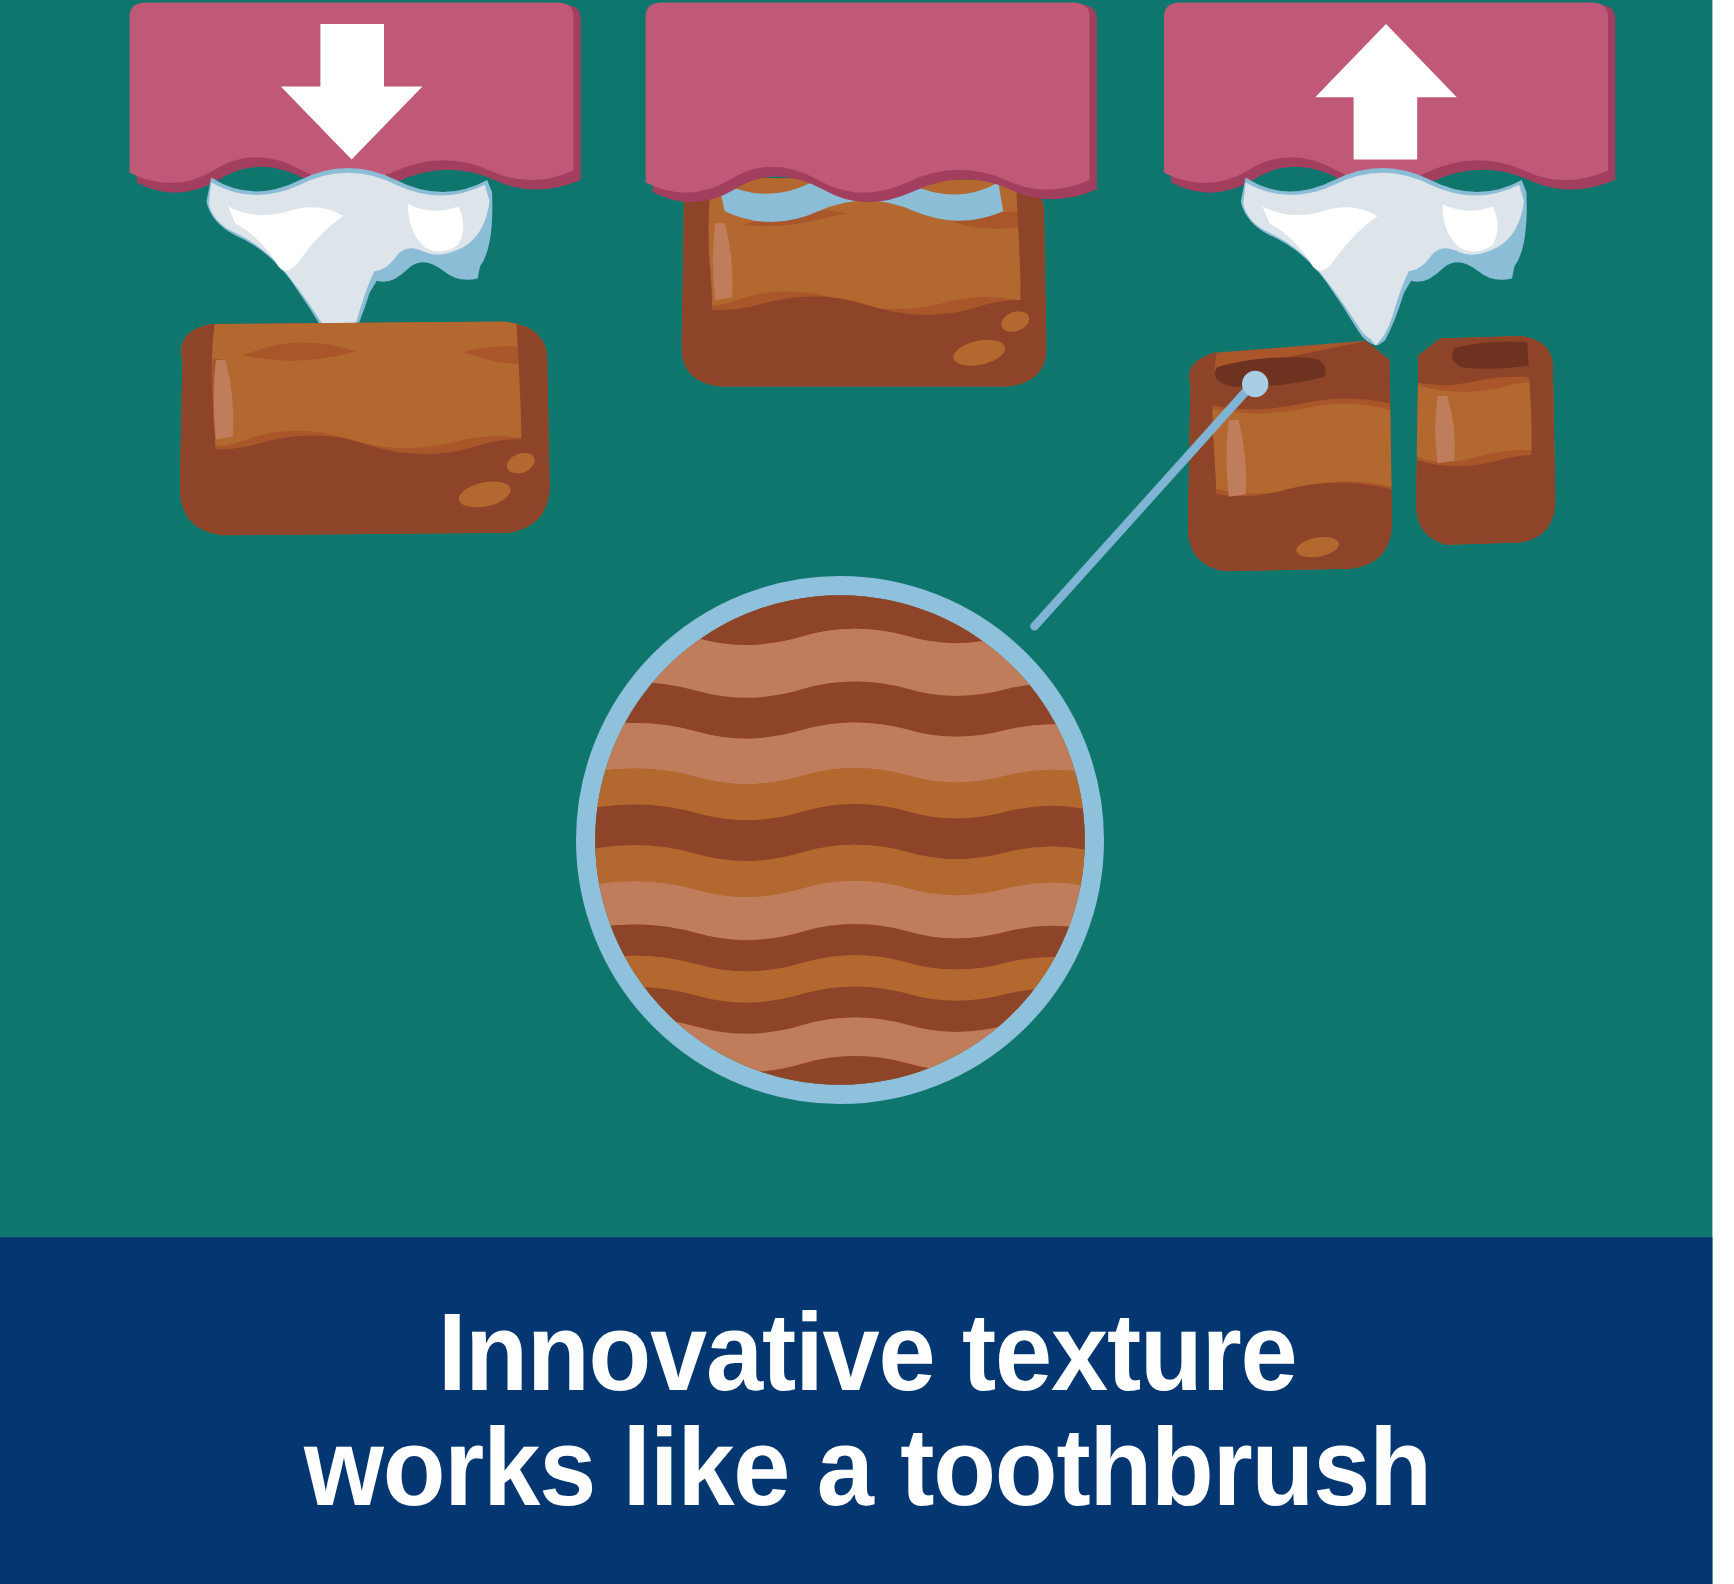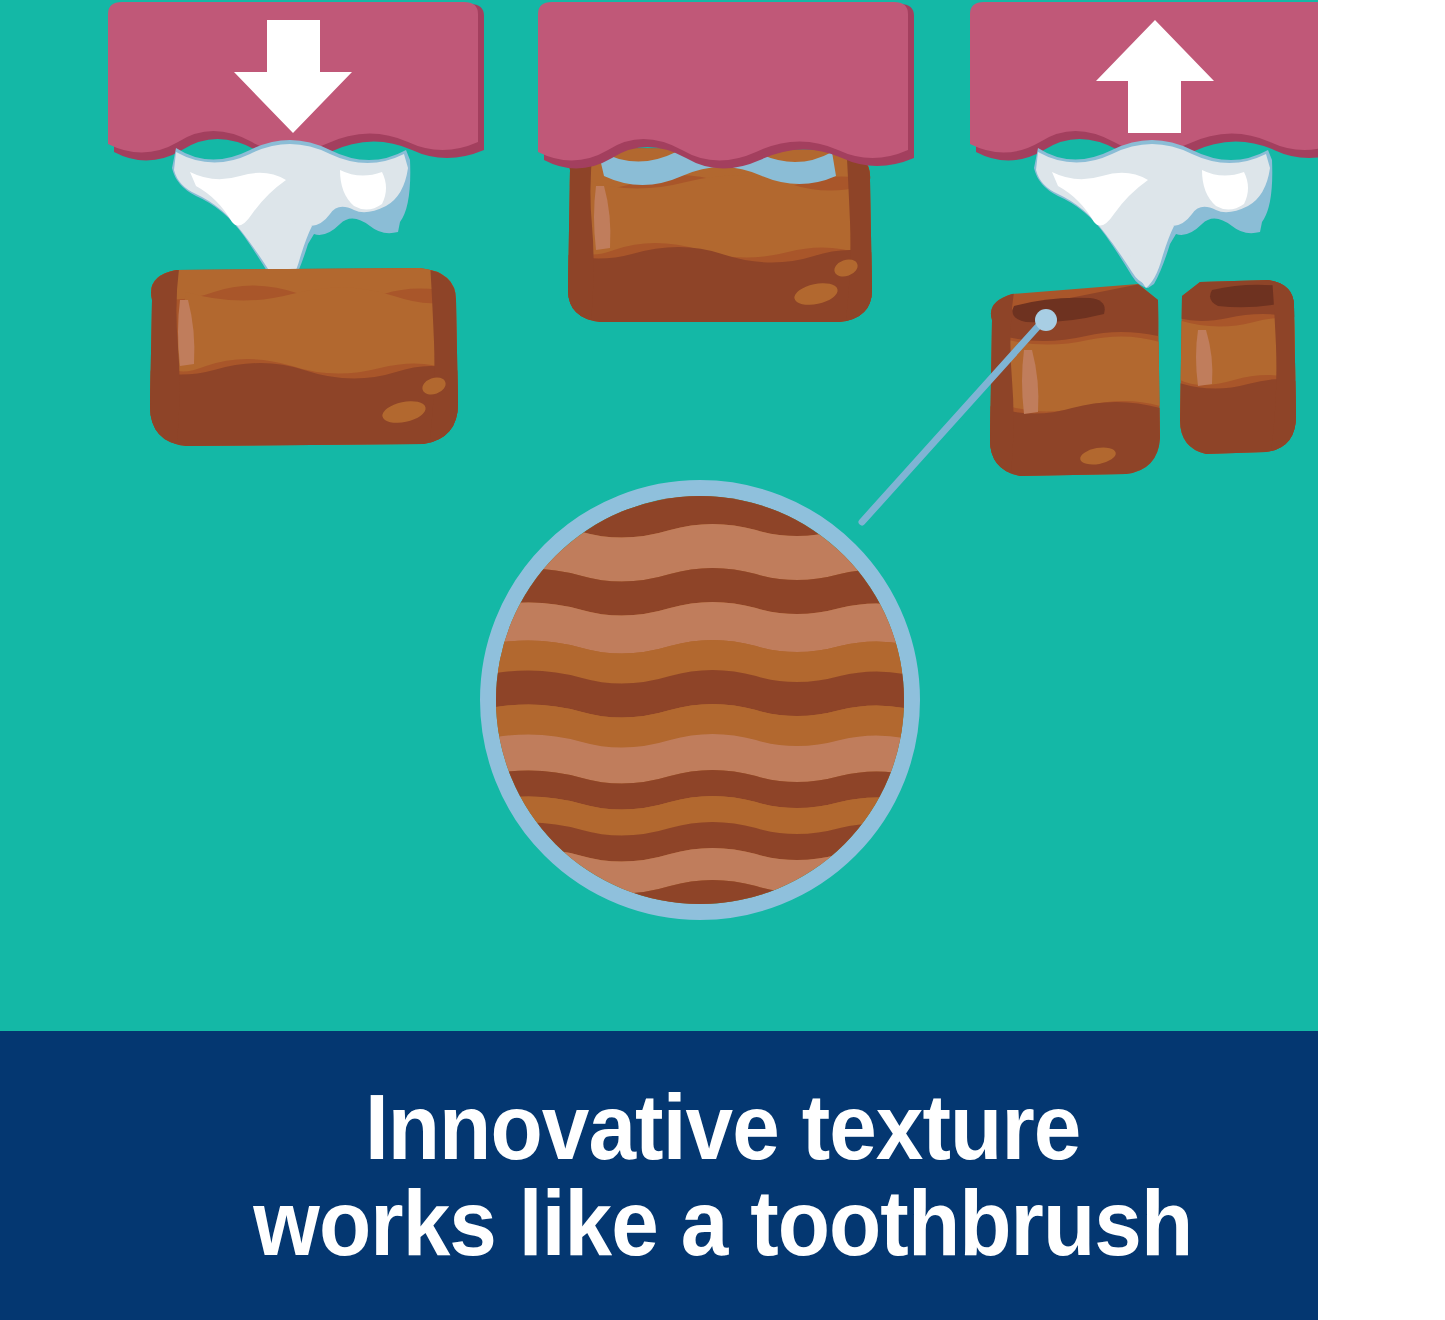--- a/index.html
+++ b/index.html
@@ -6,23 +6,23 @@
   html, body {
     margin: 0;
     padding: 0;
     background: #ffffff;
   }
   body {
     font-family: "Liberation Sans", sans-serif;
   }
   #page {
     position: relative;
-    width: 1318px;
+    width: 1427px;
     height: 1320px;
-    background: #14b8a6;
+    background: #0f766e;
     overflow: hidden;
     text-decoration: underline;
   }
   #illustration {
     position: absolute;
     left: 0;
     top: 0;
     width: 1445px;
     height: 1031px;
   }

